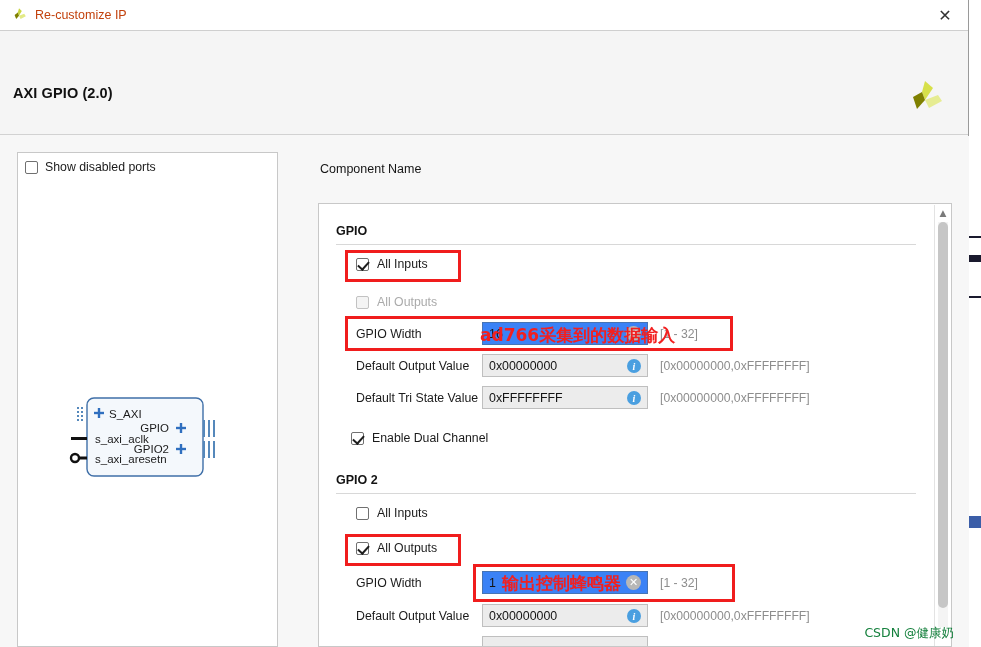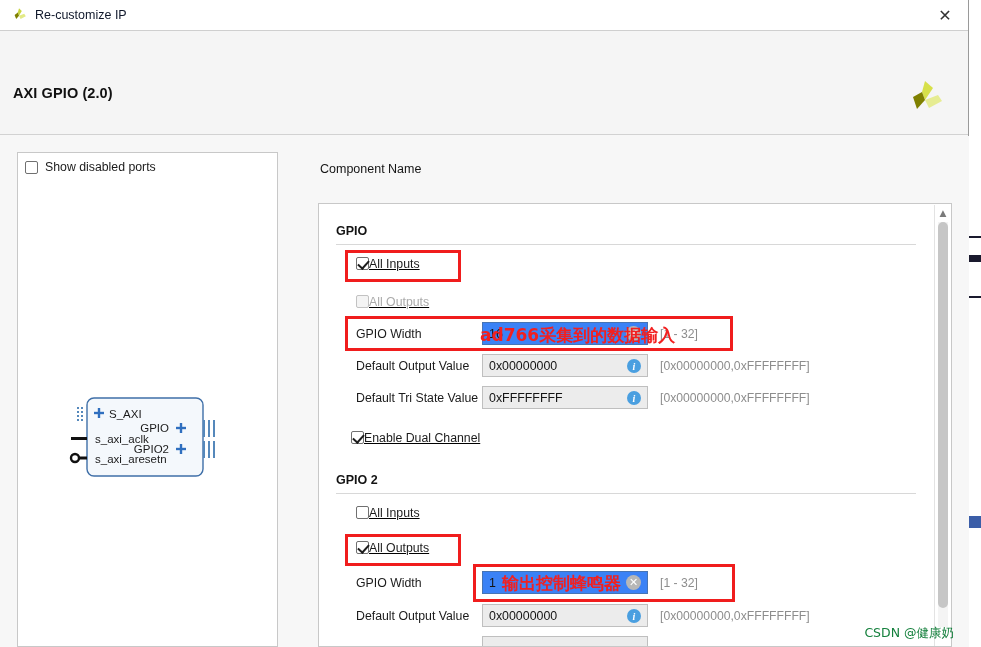--- a/index.html
+++ b/index.html
@@ -37,21 +37,21 @@
     background: #ffffff;
     border-bottom: 1px solid #cfcfcf;
     display: flex; align-items: center;
   }
   #titlebar .logo-mini {
     margin-left: 11px; width: 16px; height: 16px;
     position: relative;
   }
   #titlebar .title-text {
     margin-left: 8px;
-    font-size: 12.5px; color: #0f172a;
+    font-size: 12.5px; color: #c2410c;
   }
   #close-btn {
     position: absolute; right: 0; top: 0;
     width: 46px; height: 31px;
     display: flex; align-items: center; justify-content: center;
     font-size: 16px; color: #333; cursor: pointer;
     font-family: "DejaVu Sans", sans-serif;
   }
 
   
@@ -176,23 +176,22 @@
   .sect-title {
     position: absolute;
     font-size: 12.5px; font-weight: bold; color: #131313;
   }
   .sect-rule {
     position: absolute; height: 1px; background: #d8d8d8;
   }
 
   .cb-row {
     position: absolute;
-    display: flex; 
+    display: flex; align-items: center; gap: 8px;
     cursor: pointer;
-    text-decoration: underline;
   }
   .cb-row .lbl { font-size: 12.3px; color: #1b1b1b; white-space: nowrap; }
   .cb-row .lbl.dim { color: #aaaaaa; }
 
   .field-row { position: absolute; display: flex; align-items: center; }
   .field-row .flabel {
     font-size: 12.3px; color: #1b1b1b; white-space: nowrap;
     text-align: left;
   }
   .tbox {

